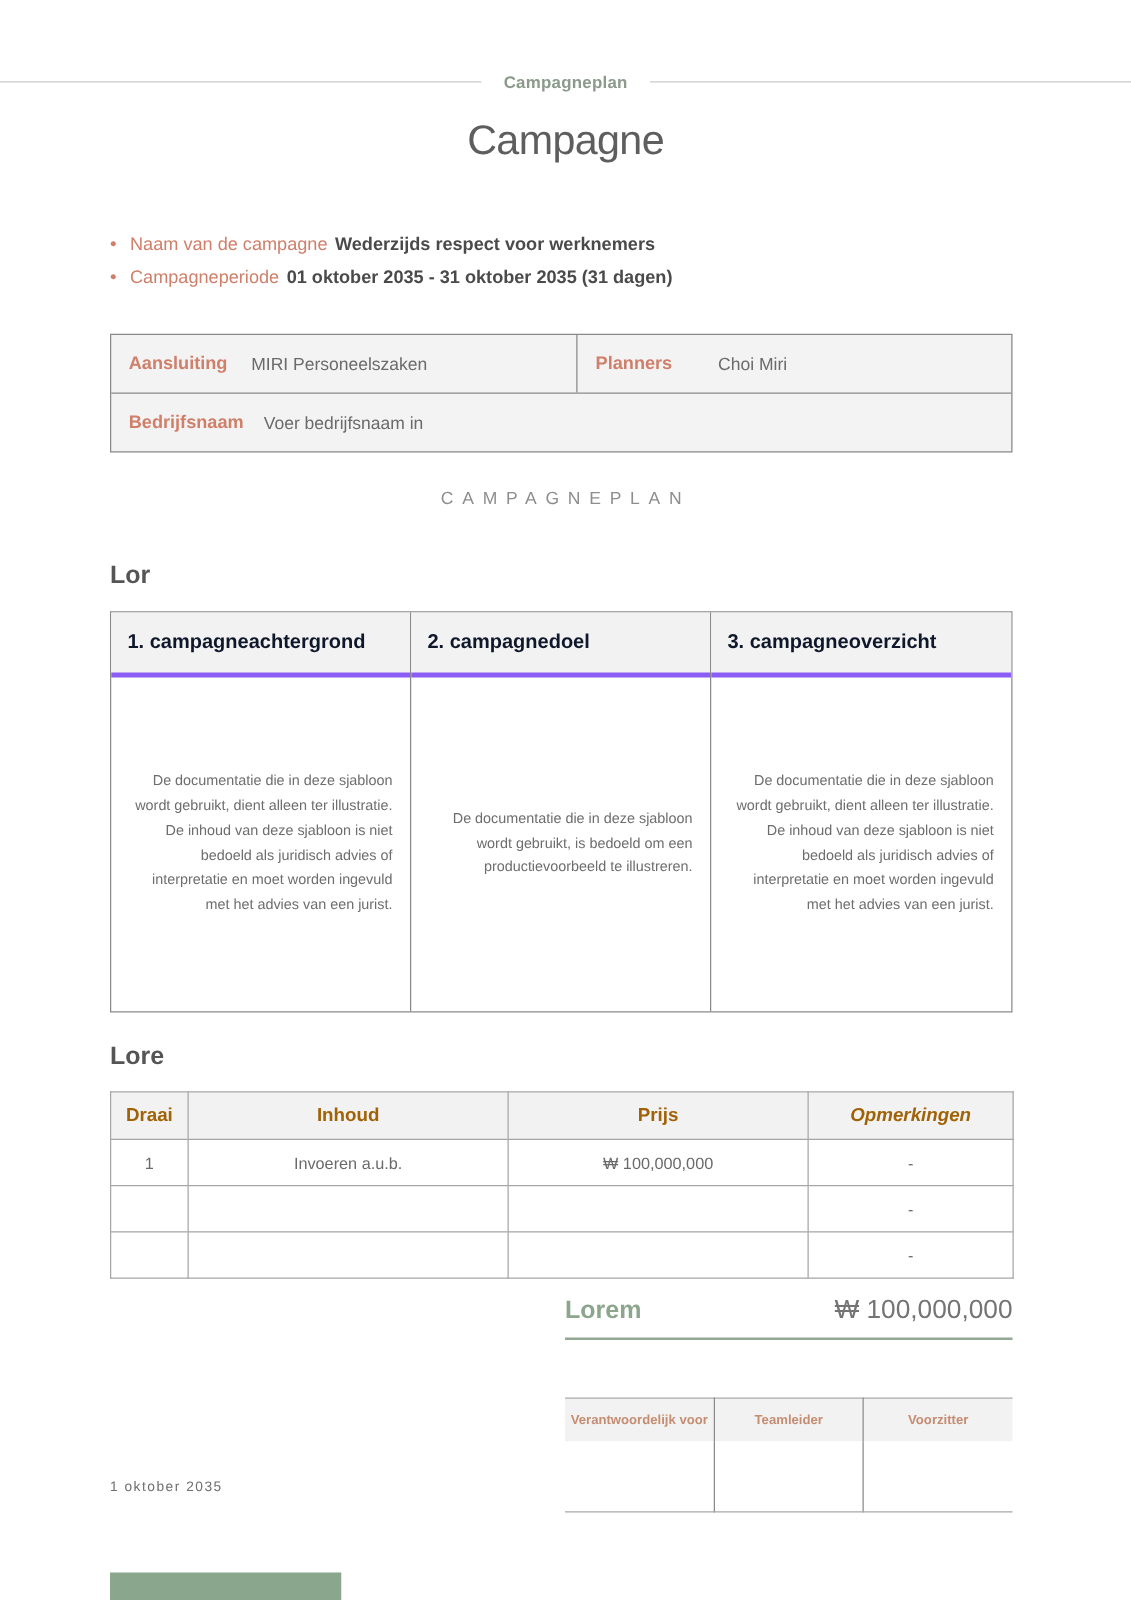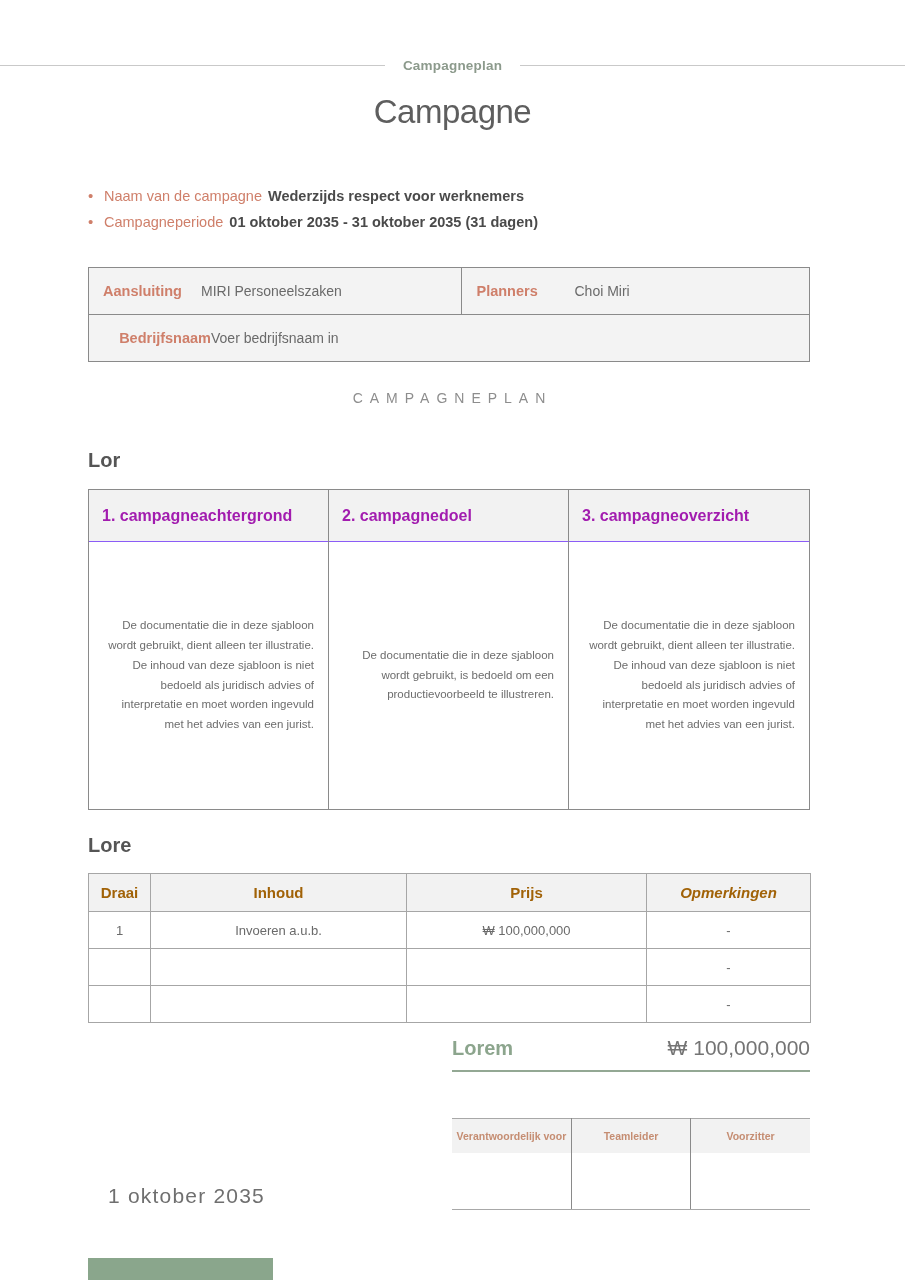--- a/index.html
+++ b/index.html
@@ -108,21 +108,21 @@
   .info-cell.right-block { width: 347px; }
   .info-cell.full-block { width: 722px; }
   .info-key {
     color: #cf7f6a;
     font-weight: bold;
     font-size: 14.5px;
     padding-left: 14px;
     width: 112px;
     box-sizing: border-box;
   }
-  .info-key.wide { width: 122px; text-align: right; }
+  .info-key.wide { width: 122px; }
   .info-val {
     color: #6a6a6a;
     font-size: 14px;
   }
 
   
   .section-divider {
     position: absolute;
     top: 390px;
     left: 0;
@@ -158,26 +158,26 @@
     width: 240.67px;
     box-sizing: border-box;
     border-right: 1px solid #8a8a8a;
     display: flex;
     flex-direction: column;
   }
   .cols-col:last-child { border-right: none; }
   .cols-head {
     height: 52px;
     background: #f2f2f2;
-    border-bottom: 1px solid #8b5cf6;
+    border-bottom: 4px solid #8b5cf6;
     display: flex;
     align-items: center;
     padding-left: 13px;
     box-sizing: border-box;
-    color: #a21caf;
+    color: #0f172a;
     font-size: 16px;
     font-weight: bold;
   }
   .cols-body {
     height: 267px;
     padding: 0 14px;
     box-sizing: border-box;
     display: flex;
     align-items: center;
     font-size: 11.5px;
@@ -275,24 +275,23 @@
   .sign-table td:first-child { border-left: none; }
   .sign-table th:last-child,
   .sign-table td:last-child { border-right: none; }
   .sign-col { width: 119.33px; }
 
   
   .footer-date {
     position: absolute;
     top: 1184px;
     left: 88px;
-    font-size: 21px;
+    font-size: 11px;
     color: #6f6f6f;
     letter-spacing: 1.2px;
-    margin-left: 20px;
   }
 
   
   .accent-bar {
     position: absolute;
     top: 1258px;
     left: 88px;
     width: 185px;
     height: 22px;
     background: #8aa68c;

